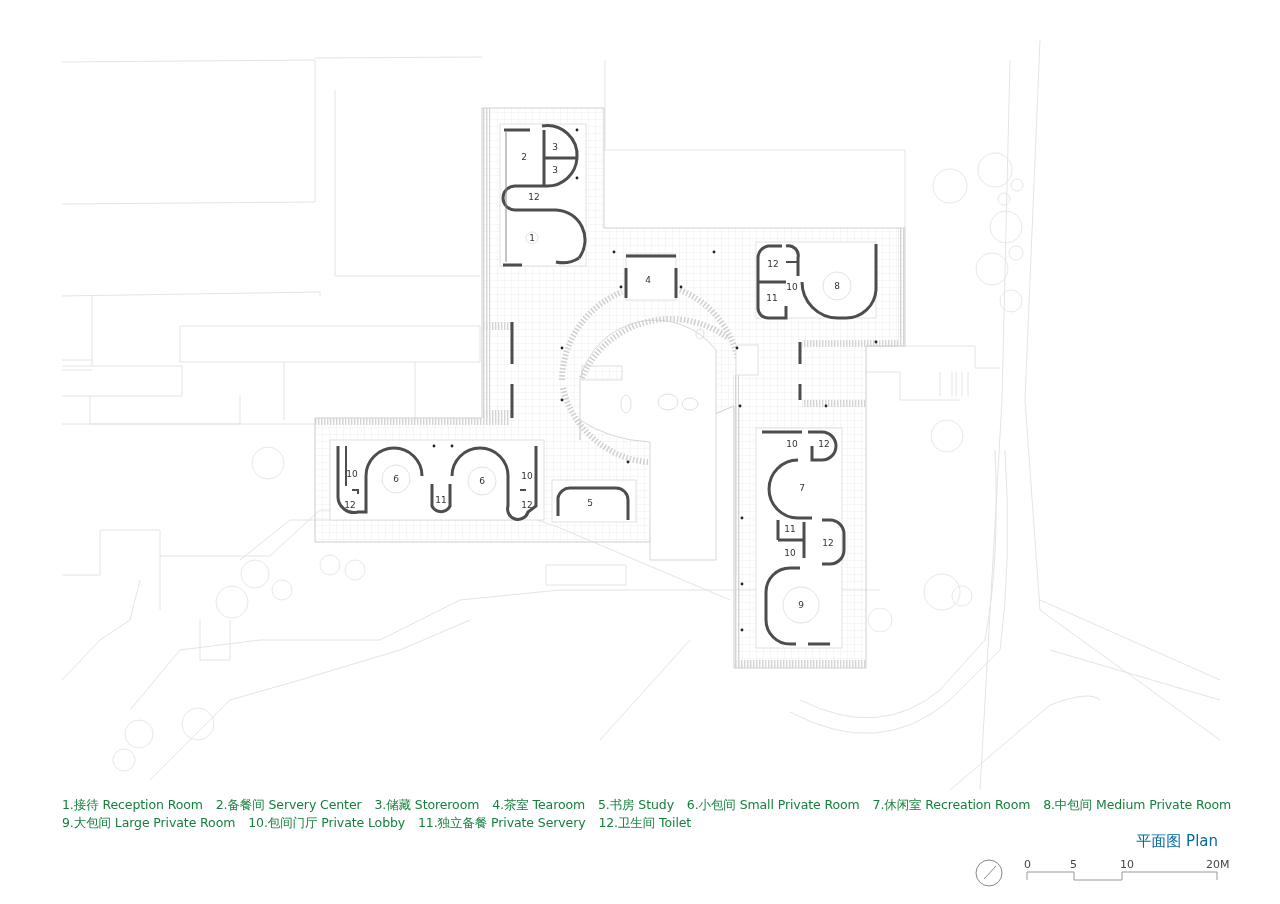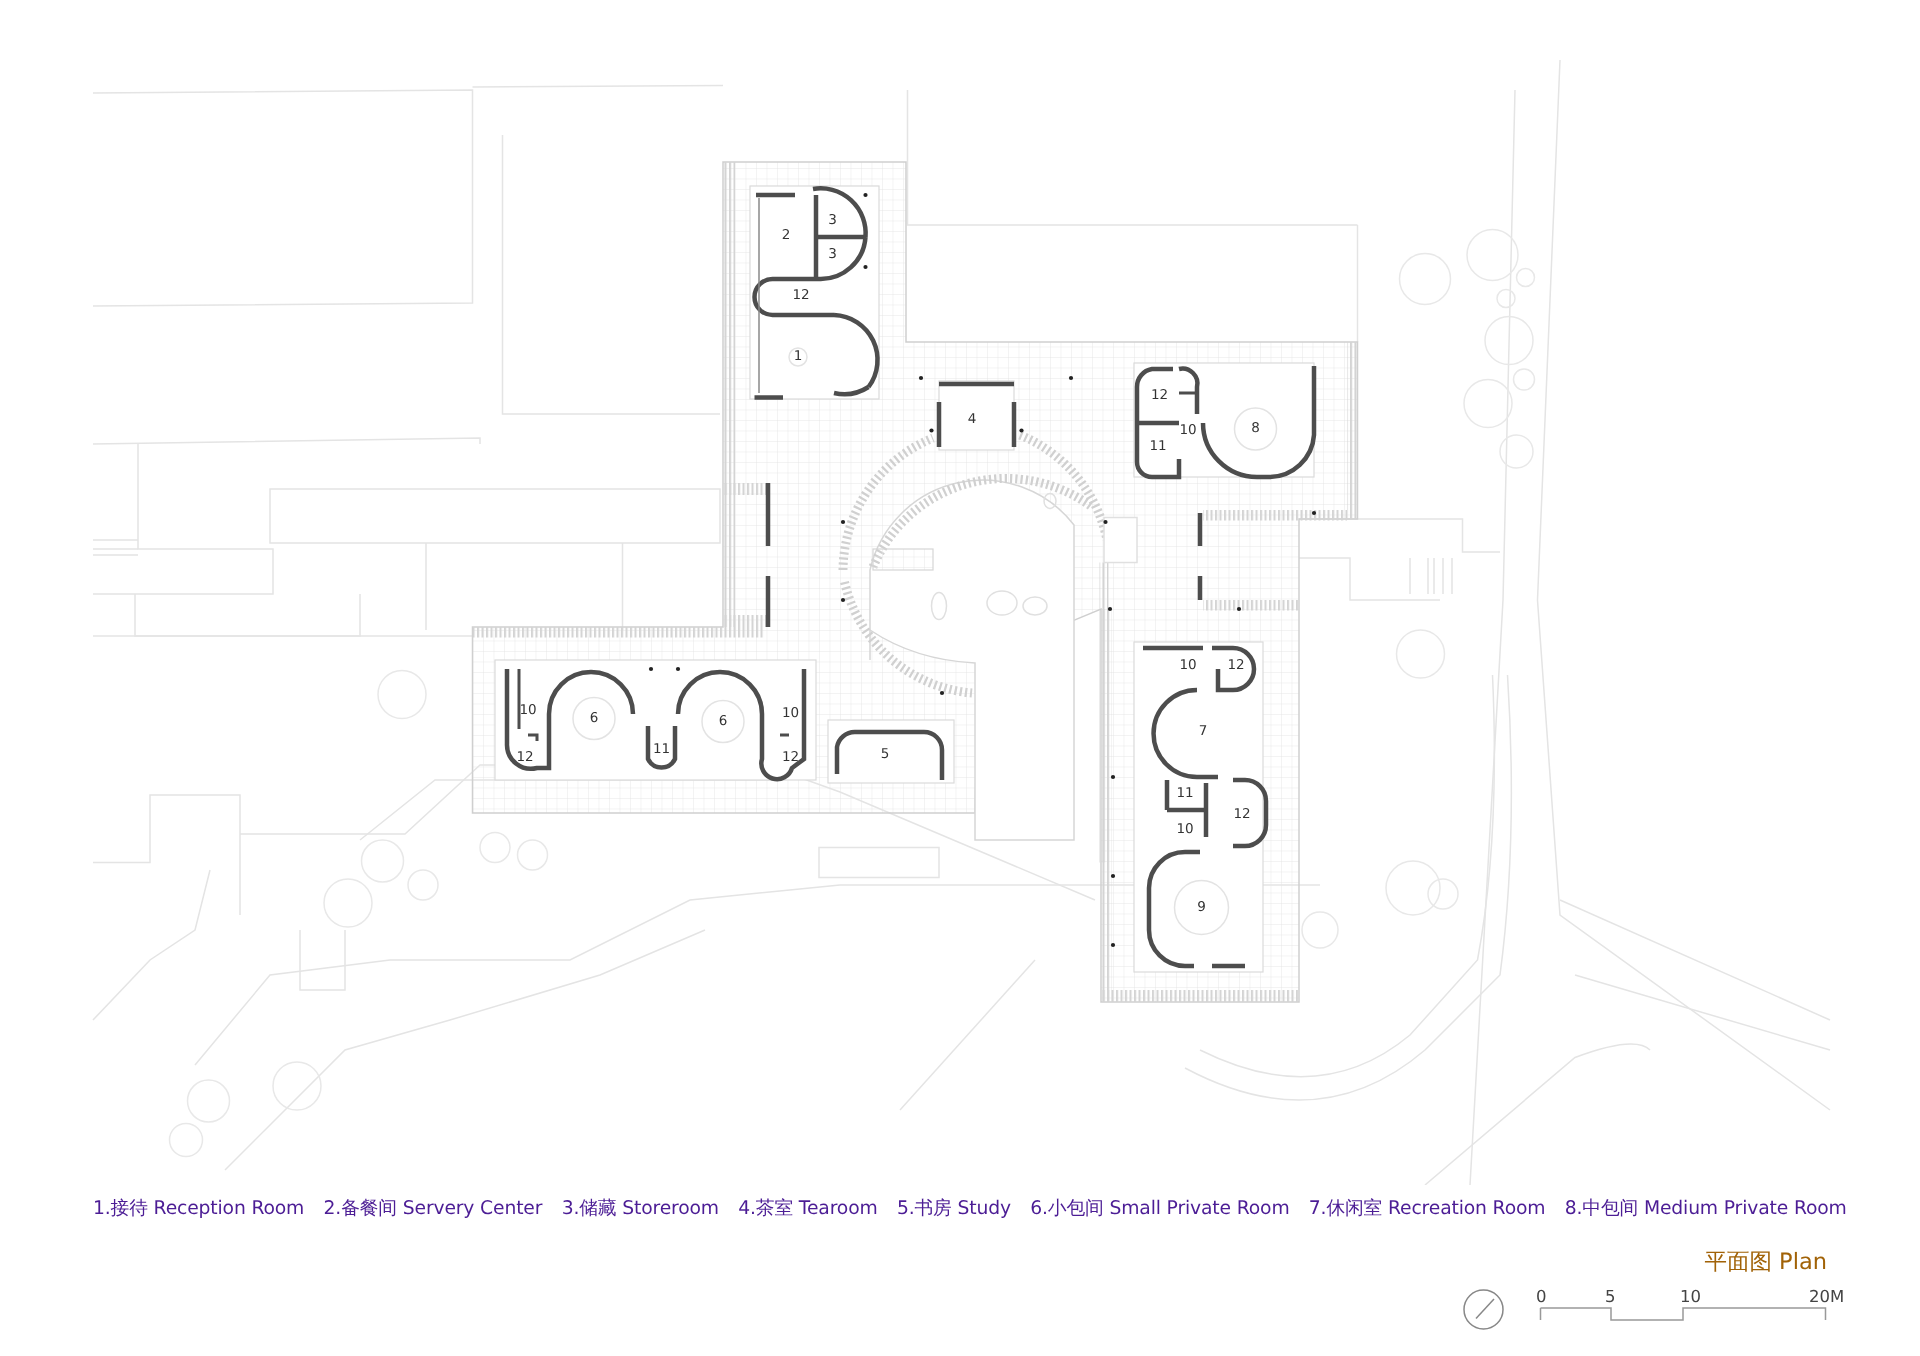--- a/index.html
+++ b/index.html
@@ -1,21 +1,21 @@
 <!DOCTYPE html>
 <html><head>
 <meta charset="utf-8">
 <style>
   html, body { margin: 0; padding: 0; background: #ffffff; }
   body { width: 1280px; height: 904px; position: relative; overflow: hidden; font-family: "DejaVu Sans", "Liberation Sans", sans-serif; color: #333; }
   #plan-canvas { position: absolute; left: 0; top: 0; width: 1280px; height: 790px; }
-  .legend { position: absolute; left: 62px; top: 796px; width: 1180px; font-size: 12.5px; line-height: 18px; color: #4c1d95; letter-spacing: -0.1px; }
+  .legend { position: absolute; left: 62px; top: 796px; width: 1180px; font-size: 12.5px; line-height: 18px; color: #15803d; letter-spacing: -0.1px; }
   .legend-row { white-space: nowrap; }
   .legend-item { margin-right: 9px; }
-  .title-block { position: absolute; right: 62px; top: 832px; font-size: 15px; color: #a16207; }
+  .title-block { position: absolute; right: 62px; top: 832px; font-size: 15px; color: #0369a1; }
   .scale-bar { position: absolute; left: 1022px; top: 858px; width: 200px; height: 30px; }
   .scale-label { position: absolute; top: 0; font-size: 11px; color: #444; }
   .north { position: absolute; left: 974px; top: 858px; width: 30px; height: 30px; }
   .room-label { font-family: "DejaVu Sans", sans-serif; font-size: 9px; fill: #333; text-anchor: middle; dominant-baseline: central; }
 </style>
 </head>
 <body>
 
 <svg id="plan-canvas" viewBox="0 0 1280 790" xmlns="http://www.w3.org/2000/svg">
   <defs>
@@ -227,20 +227,26 @@
   <div class="legend-row">
     <span class="legend-item">1.接待 Reception Room</span>
     <span class="legend-item">2.备餐间 Servery Center</span>
     <span class="legend-item">3.储藏 Storeroom</span>
     <span class="legend-item">4.茶室 Tearoom</span>
     <span class="legend-item">5.书房 Study</span>
     <span class="legend-item">6.小包间 Small Private Room</span>
     <span class="legend-item">7.休闲室 Recreation Room</span>
     <span class="legend-item">8.中包间 Medium Private Room</span>
   </div>
+  <div class="legend-row">
+    <span class="legend-item">9.大包间 Large Private Room</span>
+    <span class="legend-item">10.包间门厅 Private Lobby</span>
+    <span class="legend-item">11.独立备餐 Private Servery</span>
+    <span class="legend-item">12.卫生间 Toilet</span>
+  </div>
 </div>
 
 <div class="title-block">平面图 Plan</div>
 
 <svg class="north" viewBox="0 0 30 30">
   <circle cx="15" cy="15" r="13" fill="none" stroke="#888" stroke-width="1"></circle>
   <line x1="10" y1="21" x2="22" y2="8" stroke="#888" stroke-width="1"></line>
 </svg>
 
 <div class="scale-bar">

